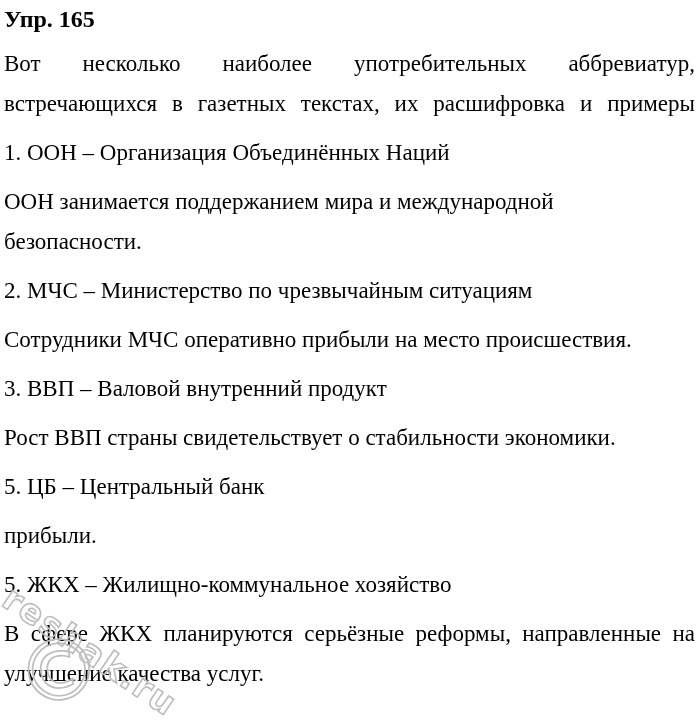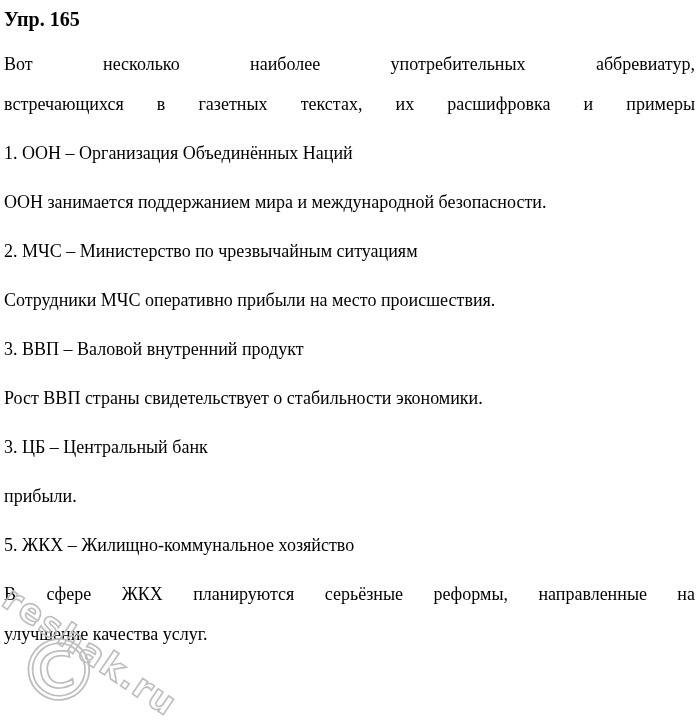--- a/index.html
+++ b/index.html
@@ -8,26 +8,26 @@
     background: #ffffff;
     color: #000000;
     font-family: "Liberation Serif", "DejaVu Serif", serif;
     position: relative;
     overflow: hidden;
   }
   .page { padding: 5px 5px 0 4px; position: relative; z-index: 1; }
 
   .hdr {
     display: flex; justify-content: space-between; align-items: baseline;
-    font-size: 20px; line-height: 28px;
+    font-size: 24px; line-height: 28px;
   }
   .hdr .ex { font-weight: bold; }
 
   .content { margin-top: 11px; }
-  .block { font-size: 18px; line-height: 40px; margin: 0 0 9px 0; }
+  .block { font-size: 23px; line-height: 40px; margin: 0 0 9px 0; }
   .heading { font-weight: normal; }
   .line { display: block; }
   .jline { text-align: justify; text-align-last: justify; text-justify: inter-word; }
   .lline { text-align: left; }
 
   
   .wm { position: absolute; z-index: 2; pointer-events: none;
         font-family: "DejaVu Sans", sans-serif; color: transparent; }
   .wm-text {
     left: 18px; top: 578px;
@@ -69,21 +69,21 @@
     <div class="block">
       <span class="line lline">Сотрудники МЧС оперативно прибыли на место происшествия.</span>
     </div>
 
     <div class="block heading">3. ВВП – Валовой внутренний продукт</div>
 
     <div class="block">
       <span class="line lline">Рост ВВП страны свидетельствует о стабильности экономики.</span>
     </div>
 
-    <div class="block heading">3. ЦБ – Центральный банк</div>
+    <div class="block heading">5. ЦБ – Центральный банк</div>
 
     <div class="block">
       <span class="line lline">прибыли.</span>
     </div>
 
     <div class="block heading">5. ЖКХ – Жилищно-коммунальное хозяйство</div>
 
     <div class="block">
       <span class="line jline">В сфере ЖКХ планируются серьёзные реформы, направленные на</span>
       <span class="line lline">улучшение качества услуг.</span>

